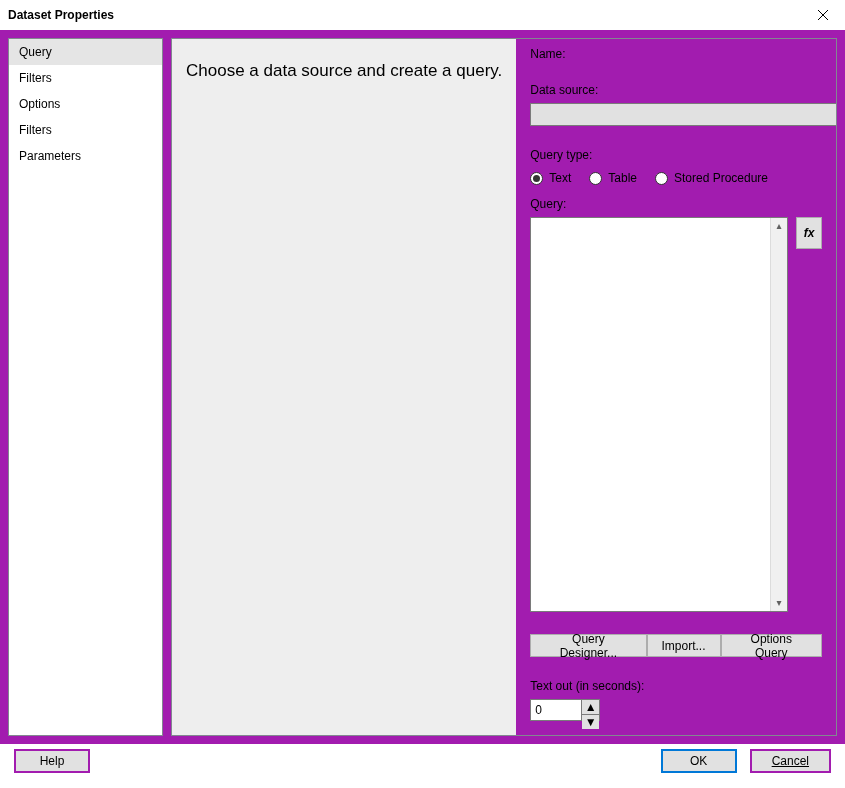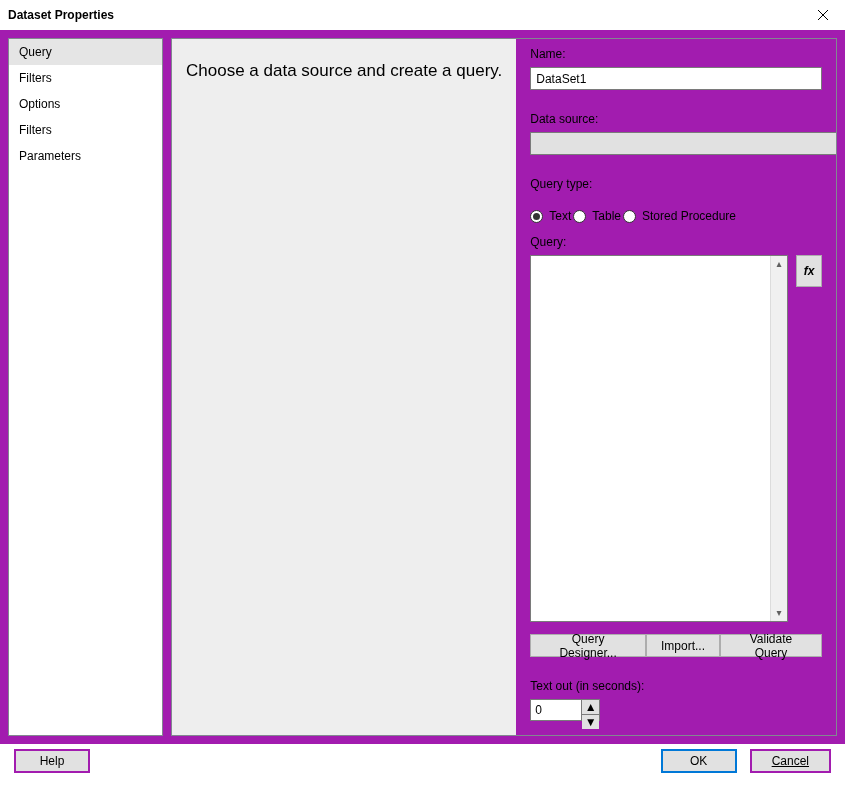--- a/index.html
+++ b/index.html
@@ -16,31 +16,31 @@
 .header-band { background:#eeeeee; padding:22px 14px; border-bottom:0; }
 .header-band .heading { font-size:17px; font-weight:400; }
 .form-area { flex:1; padding:8px 14px 14px 14px; display:flex; flex-direction:column; gap:6px; overflow:auto; }
 .label { font-size:12px; }
 .text-input { width:100%; height:23px; border:1px solid #7a7a7a; padding:2px 5px; font-size:12px; background:#fff; }
 .row-ds { display:flex; align-items:flex-start; gap:10px; }
 .combo { position:relative; flex: 0 0 396px; height:23px; border:1px solid #7a7a7a; background:#e1e1e1; display:flex; align-items:center; }
 .combo .arrow { margin-left:auto; width:18px; height:100%; display:flex; align-items:center; justify-content:center; }
 .btn { height:23px; padding:0 14px; border:1px solid #adadad; background:#e1e1e1; cursor:default; font-size:12px; display:inline-flex; align-items:center; justify-content:center; }
 .btn-new { width:75px; }
-.radios { display:flex; gap:2px; margin-top:12px; }
+.radios { display:flex; gap:18px; margin-top:3px; }
 .radio { display:flex; align-items:center; gap:6px; }
 .radio .outer { width:13px; height:13px; border:1px solid #333; border-radius:50%; display:flex; align-items:center; justify-content:center; background:#fff; }
 .radio.selected .outer::after { content:""; width:7px; height:7px; background:#333; border-radius:50%; }
 .query-row { display:flex; gap:8px; flex:1; min-height:0; }
 .textarea-wrap { position:relative; flex:1; border:1px solid #7a7a7a; background:#fff; min-height:260px; display:flex; }
 .textarea { flex:1; border:none; resize:none; padding:4px; font-size:12px; outline:none; }
 .scroll { width:17px; background:#f0f0f0; border-left:1px solid #dcdcdc; display:flex; flex-direction:column; justify-content:space-between; align-items:center; padding:3px 0; }
 .scroll .sb-arrow { color:#606060; font-size:10px; line-height:1; }
 .fx-btn { width:26px; height:32px; border:1px solid #adadad; background:#e1e1e1; display:flex; align-items:center; justify-content:center; font-style:italic; font-family: "Times New Roman", serif; font-size:13px; font-weight:bold; }
-.button-row { display:flex; justify-content:flex-end; margin-top:6px; }
+.button-row { display:flex; justify-content:flex-end; margin-top:16px; }
 .timeout-row { display:flex; align-items:center; }
 .spinner { display:flex; height:22px; border:1px solid #7a7a7a; width:70px; }
 .spinner input { border:none; width:50px; padding:0 4px; font-size:12px; outline:none; }
 .spinner .spins { width:18px; display:flex; flex-direction:column; border-left:1px solid #7a7a7a; }
 .spinner .sp { flex:1; background:#e1e1e1; display:flex; align-items:center; justify-content:center; font-size:7px; }
 .spinner .sp:first-child { border-bottom:1px solid #7a7a7a; }
 .footer { height:44px; border-top:0; display:flex; align-items:center; padding:0 14px 10px 14px; background:#fff; }
 .footer .spacer { flex:1; }
 .footer .fbtn { height:24px; border:2px solid #a21caf; background:#e1e1e1; font-size:12px; cursor:default; padding: 0 20px; min-width:76px; display:inline-flex; align-items:center; justify-content:center; }
 .footer .fbtn.ok { border:2px solid #0078d7; }
@@ -70,21 +70,20 @@
   </div>
 
   <div class="main">
     <div class="header-band">
       <div class="heading">Choose a data source and create a query.</div>
     </div>
 
     <div class="form-area">
 
       <div class="label">Name:</div>
-      <input class="text-input" value="DataSet1" style="">
 
       <div class="section-gap"></div>
 
       <div class="label">Data source:</div>
       <div class="row-ds">
         <div class="combo">
           <span></span>
           <div class="arrow">
             <svg width="8" height="5" viewBox="0 0 8 5">
                 <path d="M0 0 L4 4 L8 0" stroke="#333" fill="none" stroke-width="1"></path>
@@ -124,21 +123,21 @@
         <div>
           <button class="fx-btn">
             <span>fx</span>
           </button>
         </div>
       </div>
 
       <div class="button-row">
         <button class="btn">Query Designer...</button>
         <button class="btn">Import...</button>
-        <button class="btn">Validate Query</button>
+        <button class="btn">Options Query</button>
       </div>
 
       <div class="section-gap"></div>
 
       <div class="label">Text out (in seconds):</div>
       <div class="timeout-row">
         <div class="spinner">
           <input value="0" style="">
           <div class="spins">
             <div class="sp">

